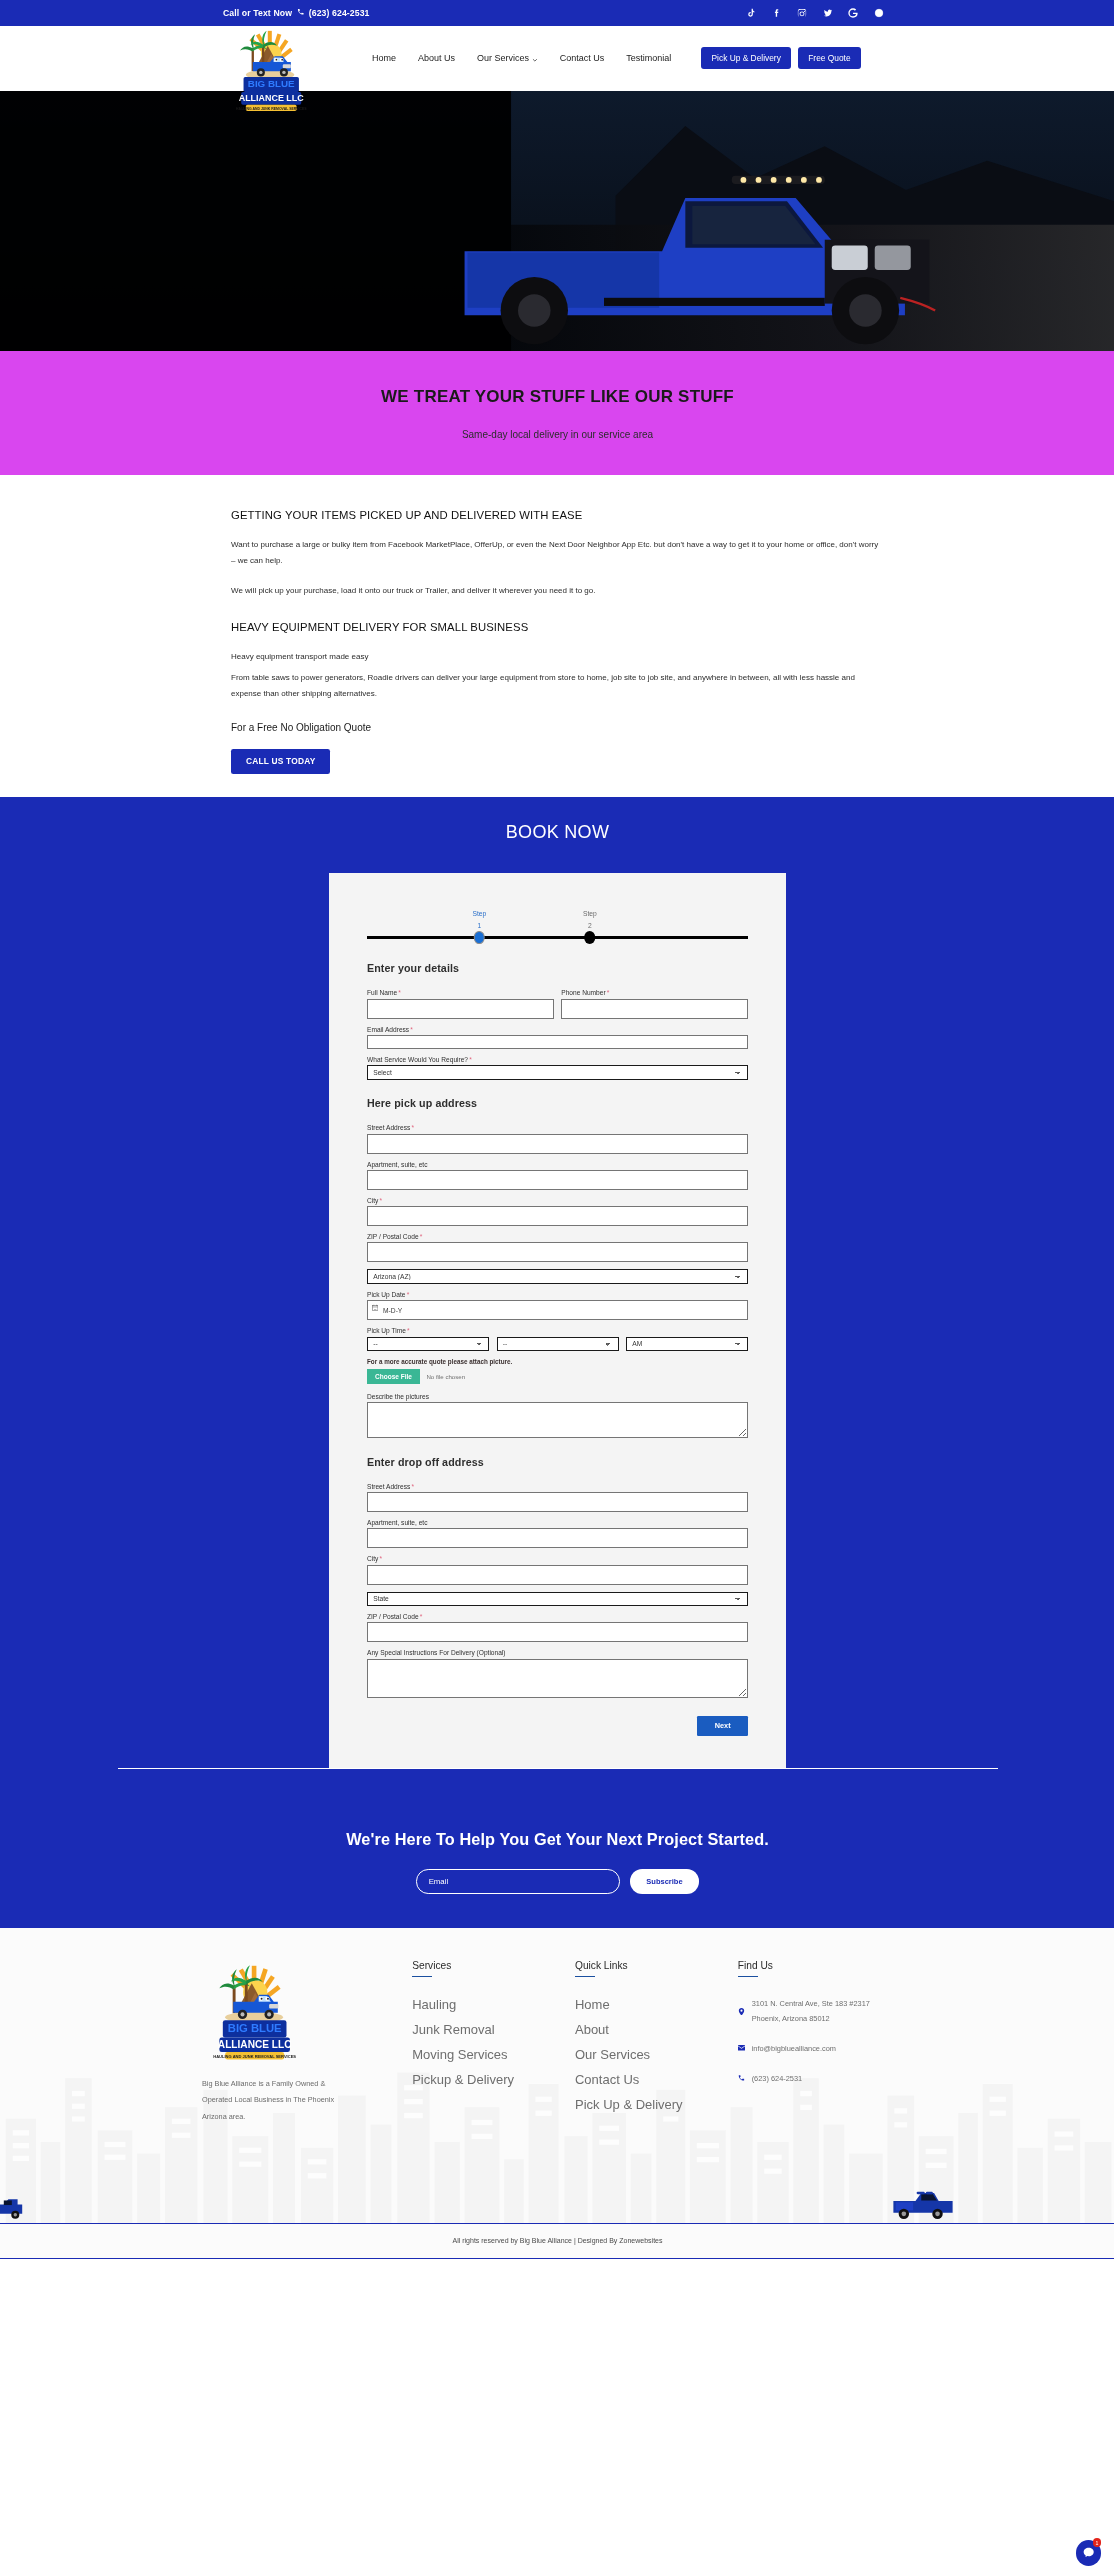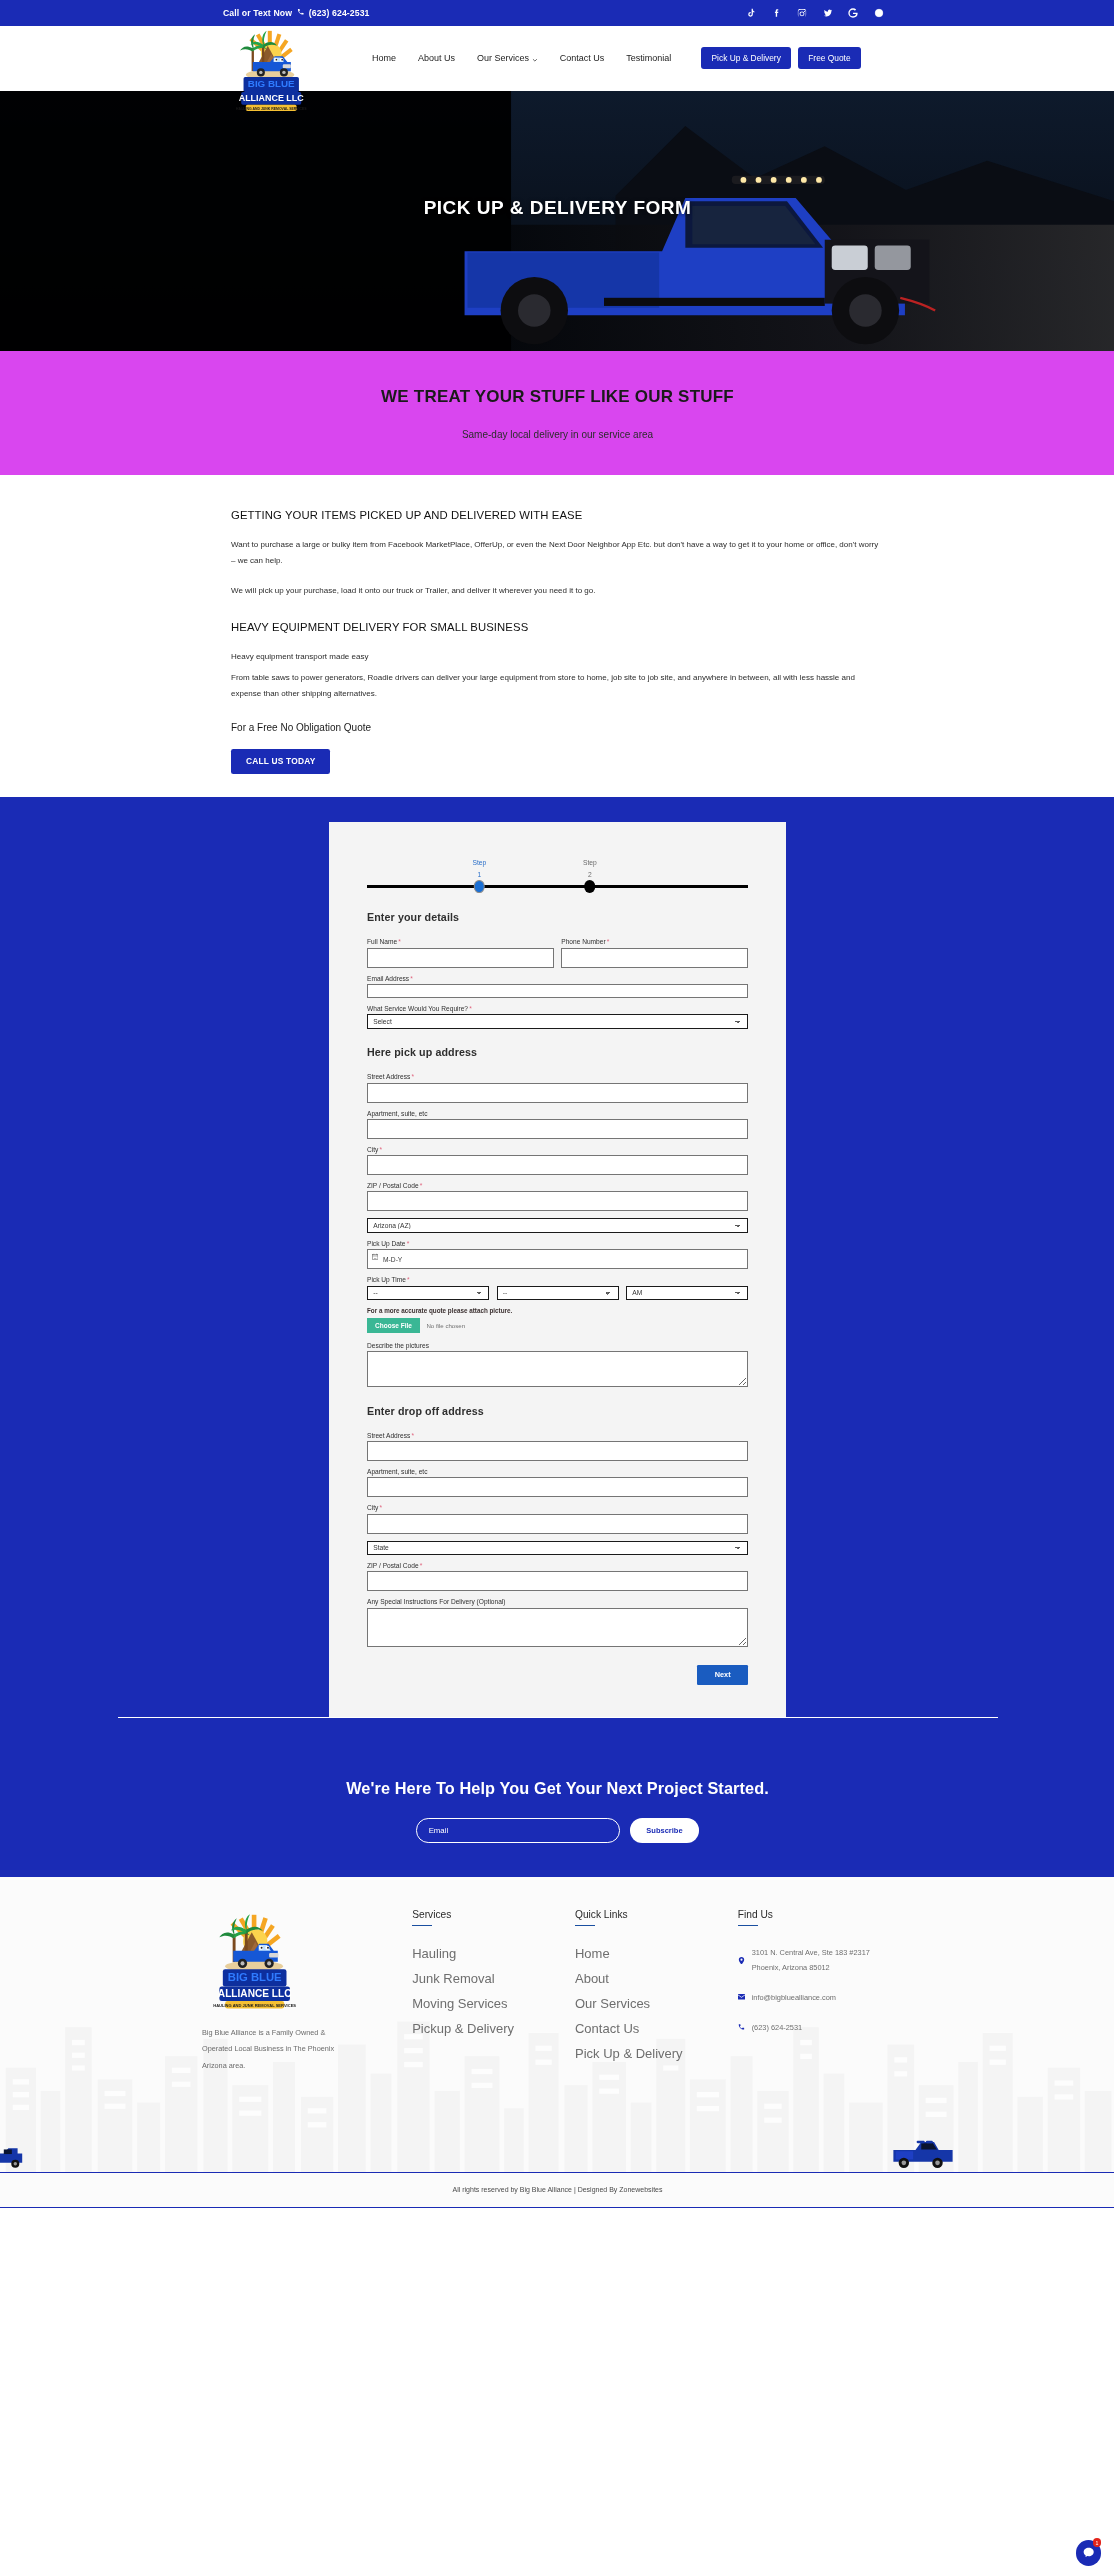--- a/index.html
+++ b/index.html
@@ -481,40 +481,40 @@
           <circle cx="790" cy="127" r="5"></circle>
       </g>
       <circle cx="300" cy="352" r="58" fill="#0d0d10"></circle>
         <circle cx="300" cy="352" r="28" fill="#2a2a30"></circle>
       <circle cx="870" cy="352" r="58" fill="#0d0d10"></circle>
         <circle cx="870" cy="352" r="28" fill="#2a2a30"></circle>
       <rect x="420" y="330" width="380" height="14" fill="#0b0b0e"></rect>
       <path d="M930 330 q40 10 60 22" stroke="#b22" stroke-width="4" fill="none"></path>
     </g>
   </svg>
-  <div class="hero-title">PICK UP &amp; DELIVERY FORM</div>
 </div>
 
 <div class="band-grey">
   <h2>WE TREAT YOUR STUFF LIKE OUR STUFF</h2>
   <p>Same-day local delivery in our service area</p>
 </div>
 
 <div class="info">
   <h3>GETTING YOUR ITEMS PICKED UP AND DELIVERED WITH EASE</h3>
   <p>Want to purchase a large or bulky item from Facebook MarketPlace, OfferUp, or even the Next Door Neighbor App Etc. but don't have a way to get it to your home or office, don't worry – we can help.</p>
   <p>We will pick up your purchase, load it onto our truck or Trailer, and deliver it wherever you need it to go.</p>
   <h3 class="second">HEAVY EQUIPMENT DELIVERY FOR SMALL BUSINESS</h3>
   <p class="tight">Heavy equipment transport made easy</p>
   <p>From table saws to power generators, Roadie drivers can deliver your large equipment from store to home, job site to job site, and anywhere in between, all with less hassle and expense than other shipping alternatives.</p>
   <h4>For a Free No Obligation Quote</h4>
   <button class="btn-call">CALL US TODAY</button>
 </div>
 
 <div class="booknow">
+  <h2>BOOK NOW</h2>
 
   <div class="formcard">
 
     <div class="stepper">
       <div class="line"></div>
       <div class="lbl active">
         <div>Step</div>
         <div>1</div>
       </div>
       <div class="lbl inactive">

